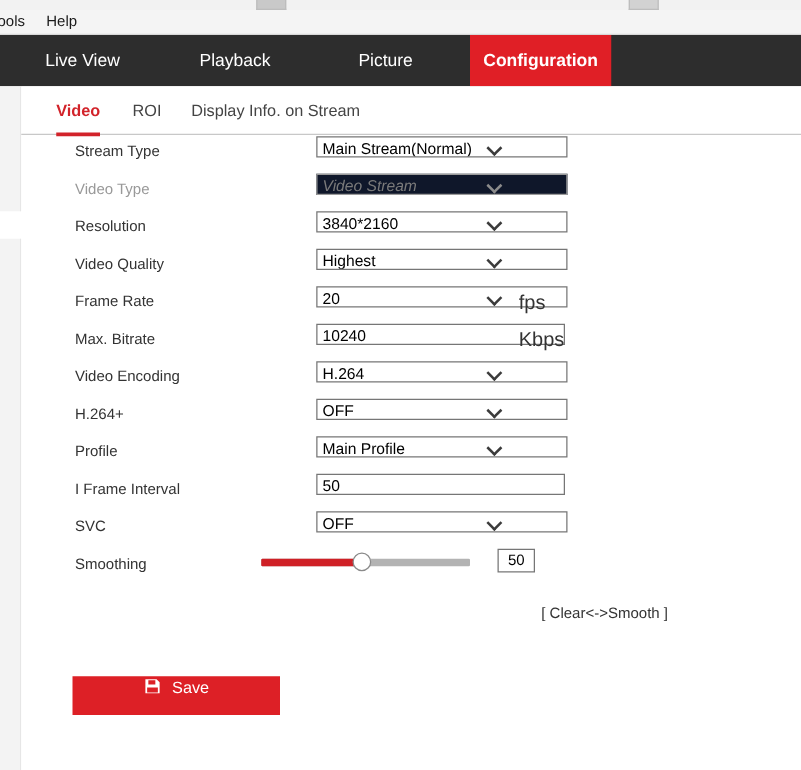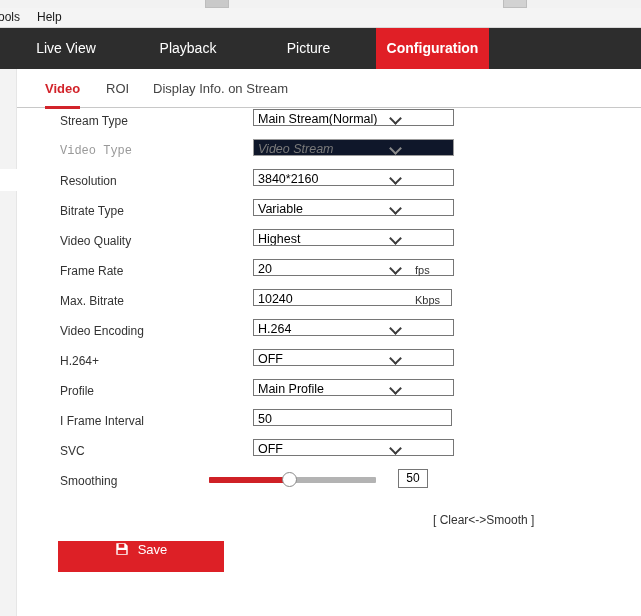--- a/index.html
+++ b/index.html
@@ -139,21 +139,21 @@
     margin: 0;
   }
   .row-label {
     position: absolute;
     left: 43px;
     top: 7px;
     font-size: 12px;
     color: #333333;
     white-space: nowrap;
   }
-  .row-label.dim { color: #999999; font-family: Liberation Mono, monospace; }
+  .row-label.dim { color: #999999; }
 
   .field {
     position: absolute;
     left: 192px;
     top: 2px;
     width: 201px;
     height: 17px;
     box-sizing: border-box;
     border: 1px solid #767676;
     background: #ffffff;
@@ -194,21 +194,21 @@
     transform: rotate(45deg);
   }
   .caret.dim::before {
     border-right-color: #8c8c8c;
     border-bottom-color: #8c8c8c;
   }
   .unit {
     position: absolute;
     left: 398px;
     top: 7px;
-    font-size: 11px;
+    font-size: 16px;
     color: #333333;
   }
 
   
   .slider-wrap {
     position: absolute;
     left: 192px;
     top: 8px;
     width: 167px;
     height: 10px;
@@ -327,25 +327,20 @@
       <div class="field disabled">Video Stream</div>
       <span class="caret dim" style="left:374px;top:6px;"></span>
     </div>
 
     <div class="row">
       <div class="row-label">Resolution</div>
       <div class="field">3840*2160</div>
       <span class="caret" style="left:374px;top:6px;"></span>
     </div>
 
-    <div class="row">
-      <div class="row-label">Bitrate Type</div>
-      <div class="field">Variable</div>
-      <span class="caret" style="left:374px;top:6px;"></span>
-    </div>
 
     <div class="row">
       <div class="row-label">Video Quality</div>
       <div class="field">Highest</div>
       <span class="caret" style="left:374px;top:6px;"></span>
     </div>
 
     <div class="row">
       <div class="row-label">Frame Rate</div>
       <div class="field">20</div>

